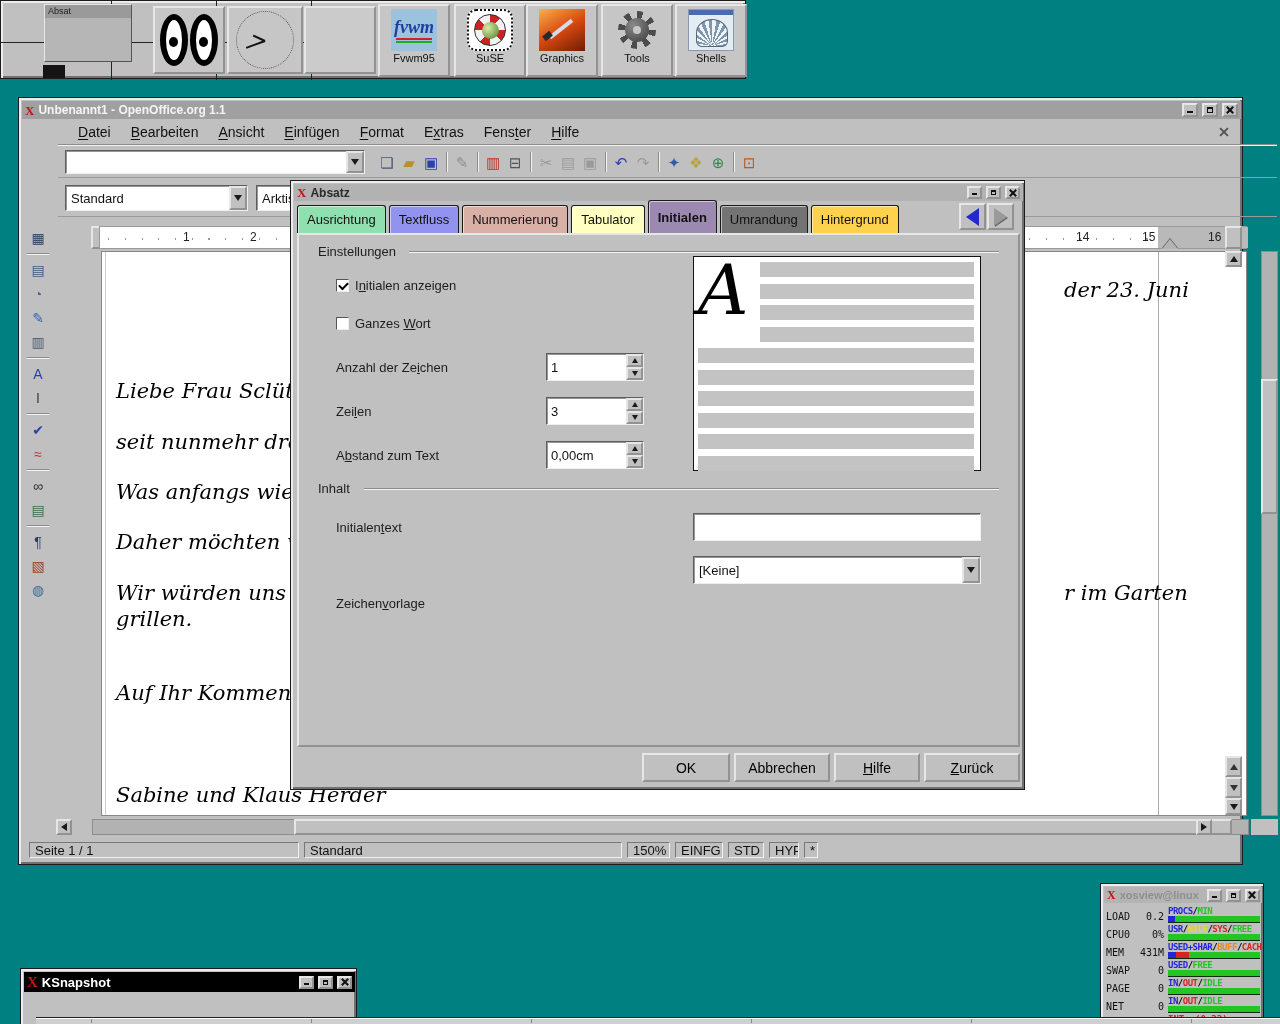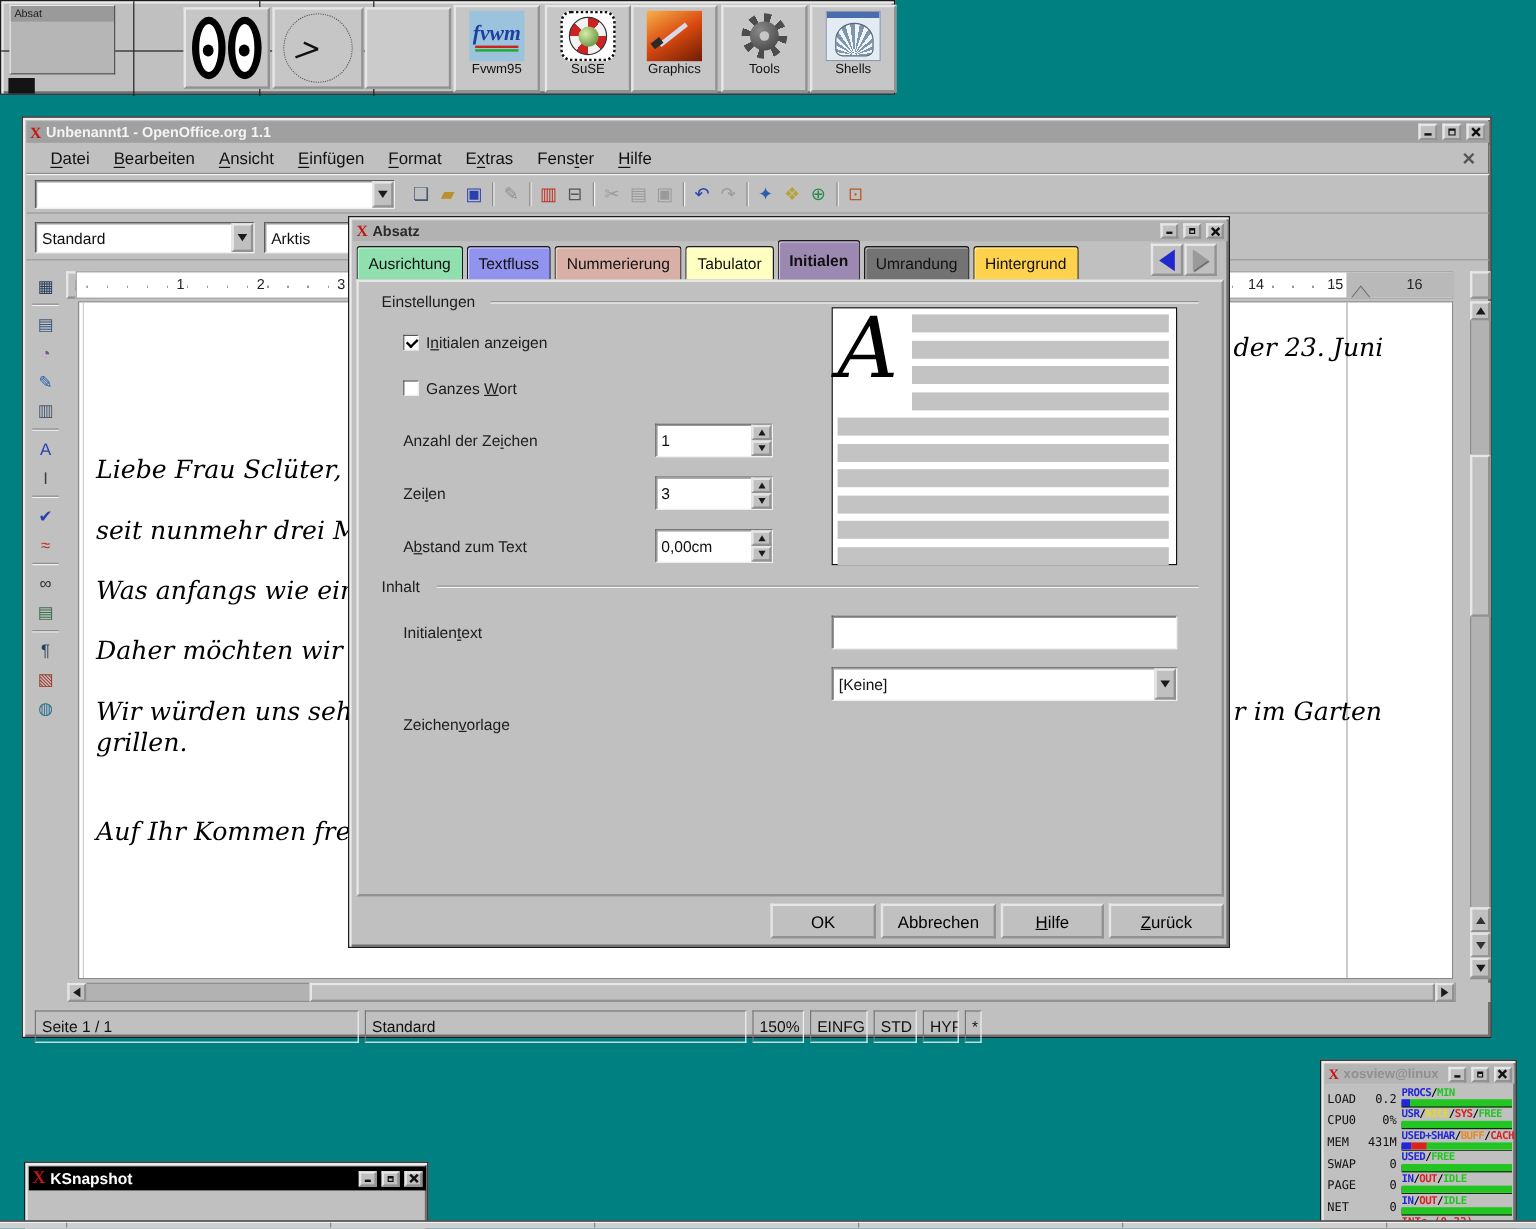--- a/index.html
+++ b/index.html
@@ -1,18 +1,18 @@
 <!DOCTYPE html>
 <html><head>
 <meta charset="utf-8">
 <style>
   *{box-sizing:border-box;margin:0;padding:0;}
   html,body{width:1280px;height:1024px;}
   body{position:relative;overflow:hidden;background:#008080;font-family:"Liberation Sans",sans-serif;color:#111;}
-  .abs{position:absolute;}
+  .abs{position:absolute;margin-left:36px;}
   
   .winouter{position:absolute;background:#c0c0c0;border:1px solid #1c1c1c;
     box-shadow:inset 2px 2px 0 #ececec, inset -2px -2px 0 #707070;}
   .raised{background:#c0c0c0;border:2px outset #e6e6e6;}
   .titlebar{position:absolute;display:flex;align-items:center;gap:4px;padding:0 3px;}
   .redx{font-family:"Liberation Serif",serif;font-weight:bold;color:#c41414;font-size:13px;line-height:1;}
   .wbtn{width:16px;height:14px;background:#c0c0c0;border:2px outset #e6e6e6;position:relative;flex:none;}
   .wbtn.sm{width:15px;height:13px;}
   .g-min{position:absolute;left:3px;right:3px;bottom:2px;height:2px;background:#111;}
   .g-max{position:absolute;left:3px;right:3px;top:2px;bottom:2px;border:1px solid #111;border-top-width:2px;}
@@ -101,21 +101,21 @@
   #pg-right{position:absolute;left:1056px;top:0;bottom:0;width:1px;background:#aaa;}
   #pg-left{position:absolute;left:3px;top:0;bottom:0;width:1px;background:#ccc;}
   
   .sbtn{position:absolute;background:#c0c0c0;border:2px outset #e6e6e6;display:flex;align-items:center;justify-content:center;}
   #vtrough{left:1206px;top:153px;width:17px;height:565px;background:#b2b2b2;border:1px solid #8d8d8d;}
   #vthumb{left:1206px;top:281px;width:17px;height:135px;}
   #htrough{left:37px;top:721px;width:1157px;height:16px;background:#b2b2b2;border:1px solid #8d8d8d;}
   #hthumb{left:239px;top:721px;width:938px;height:16px;}
   
   #statusbar{position:absolute;left:10px;top:744px;height:20px;display:flex;}
-  .scell{height:27px;border:1px solid;border-color:#777 #f0f0f0 #f0f0f0 #777;display:flex;align-items:center;padding:0 5px;font-size:13px;margin-right:5px;white-space:nowrap;overflow:hidden;}
+  .scell{height:16px;border:1px solid;border-color:#777 #f0f0f0 #f0f0f0 #777;display:flex;align-items:center;padding:0 5px;font-size:13px;margin-right:5px;white-space:nowrap;overflow:hidden;}
   
   #dialog{left:290px;top:180px;width:735px;height:610px;z-index:20;}
   #d-title{left:3px;top:3px;width:729px;height:17px;background:#b2b2b2;}
   #d-title .t{font-size:12px;font-weight:bold;color:#2a2a2a;}
   #d-tabs{position:absolute;left:6px;top:19px;height:33px;display:flex;align-items:flex-end;}
   .tab{height:28px;padding:0 9px;border:1px solid #1a1a1a;border-bottom:none;border-radius:3px 3px 0 0;display:flex;align-items:center;font-size:13px;margin-right:3px;box-shadow:inset 1px 1px 0 rgba(255,255,255,.55);position:relative;}
   .tab.active{height:33px;font-weight:bold;z-index:2;}
   .navbtn{position:absolute;top:22px;width:27px;height:27px;}
   #nav-left{left:668px;}
   #nav-right{left:696px;}
@@ -385,20 +385,21 @@
     <div id="pg-left"></div>
     <div id="pg-right"></div>
   <span class="docline" style="left: 962px; top: 26px;">der 23. Juni</span>
       <span class="docline" style="left: 14px; top: 127px;">Liebe Frau Sclüter, lieber H</span>
       <span class="docline" style="left: 14px; top: 178px;">seit nunmehr drei Monaten l</span>
       <span class="docline" style="left: 14px; top: 228px;">Was anfangs wie eine große</span>
       <span class="docline" style="left: 14px; top: 278px;">Daher möchten wir Sie zu ei</span>
       <span class="docline" style="left: 14px; top: 329px;">Wir würden uns sehr freuen,</span>
       <span class="docline" style="left: 14px; top: 355px;">grillen.</span>
       <span class="docline" style="left: 14px; top: 429px;">Auf Ihr Kommen freuen sich</span>
+      <span class="docline" style="left: 14px; top: 531px;">Sabine und Klaus Herder</span>
       <span class="docline" style="left: 962px; top: 329px;">r im Garten</span>
     </div>
 
   <div class="sbtn" style="left:1206px;top:128px;width:17px;height:23px;"></div>
   <div id="vtrough" class="abs"></div>
   <div class="sbtn" style="left:1206px;top:153px;width:17px;height:16px;">
       <span class="tri-up"></span>
     </div>
   <div id="vthumb" class="raised abs"></div>
   <div class="sbtn" style="left:1206px;top:658px;width:17px;height:21px;">

